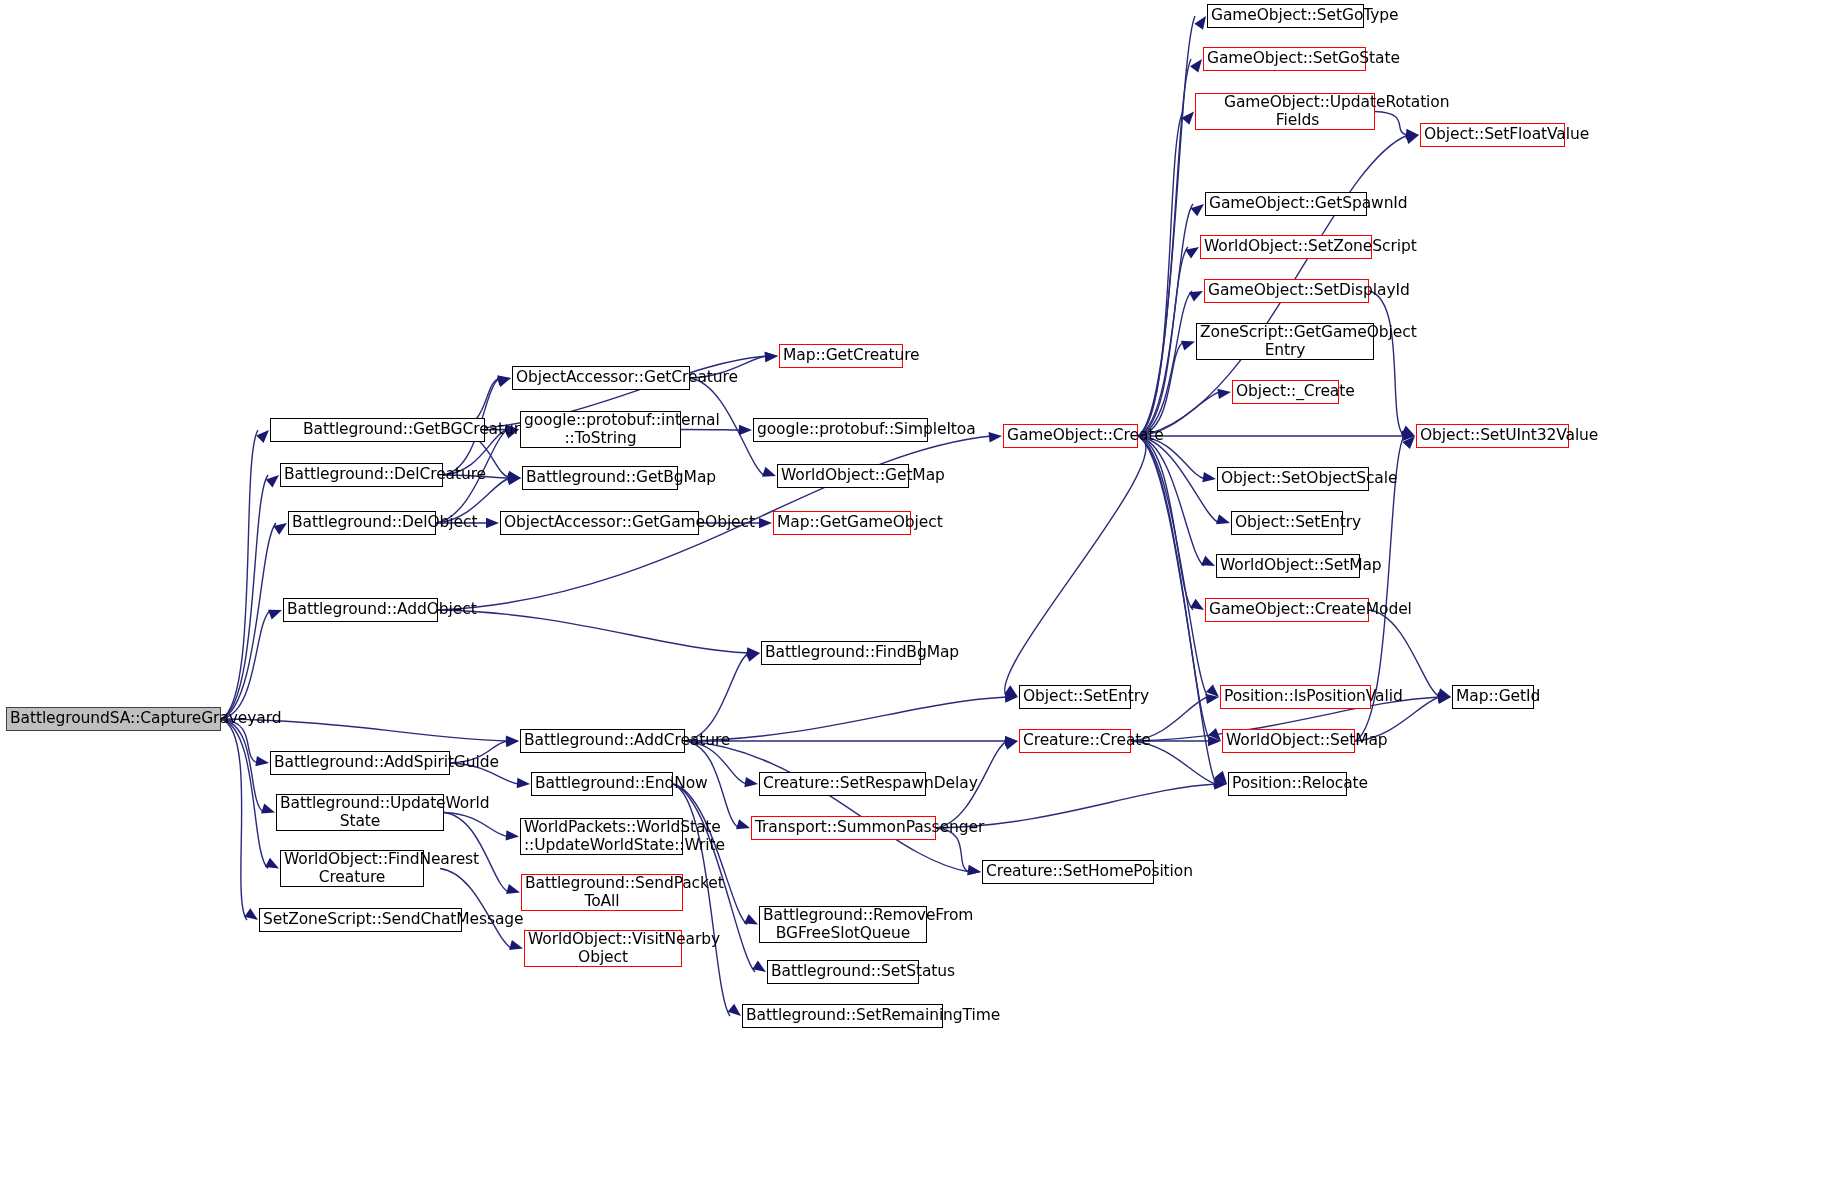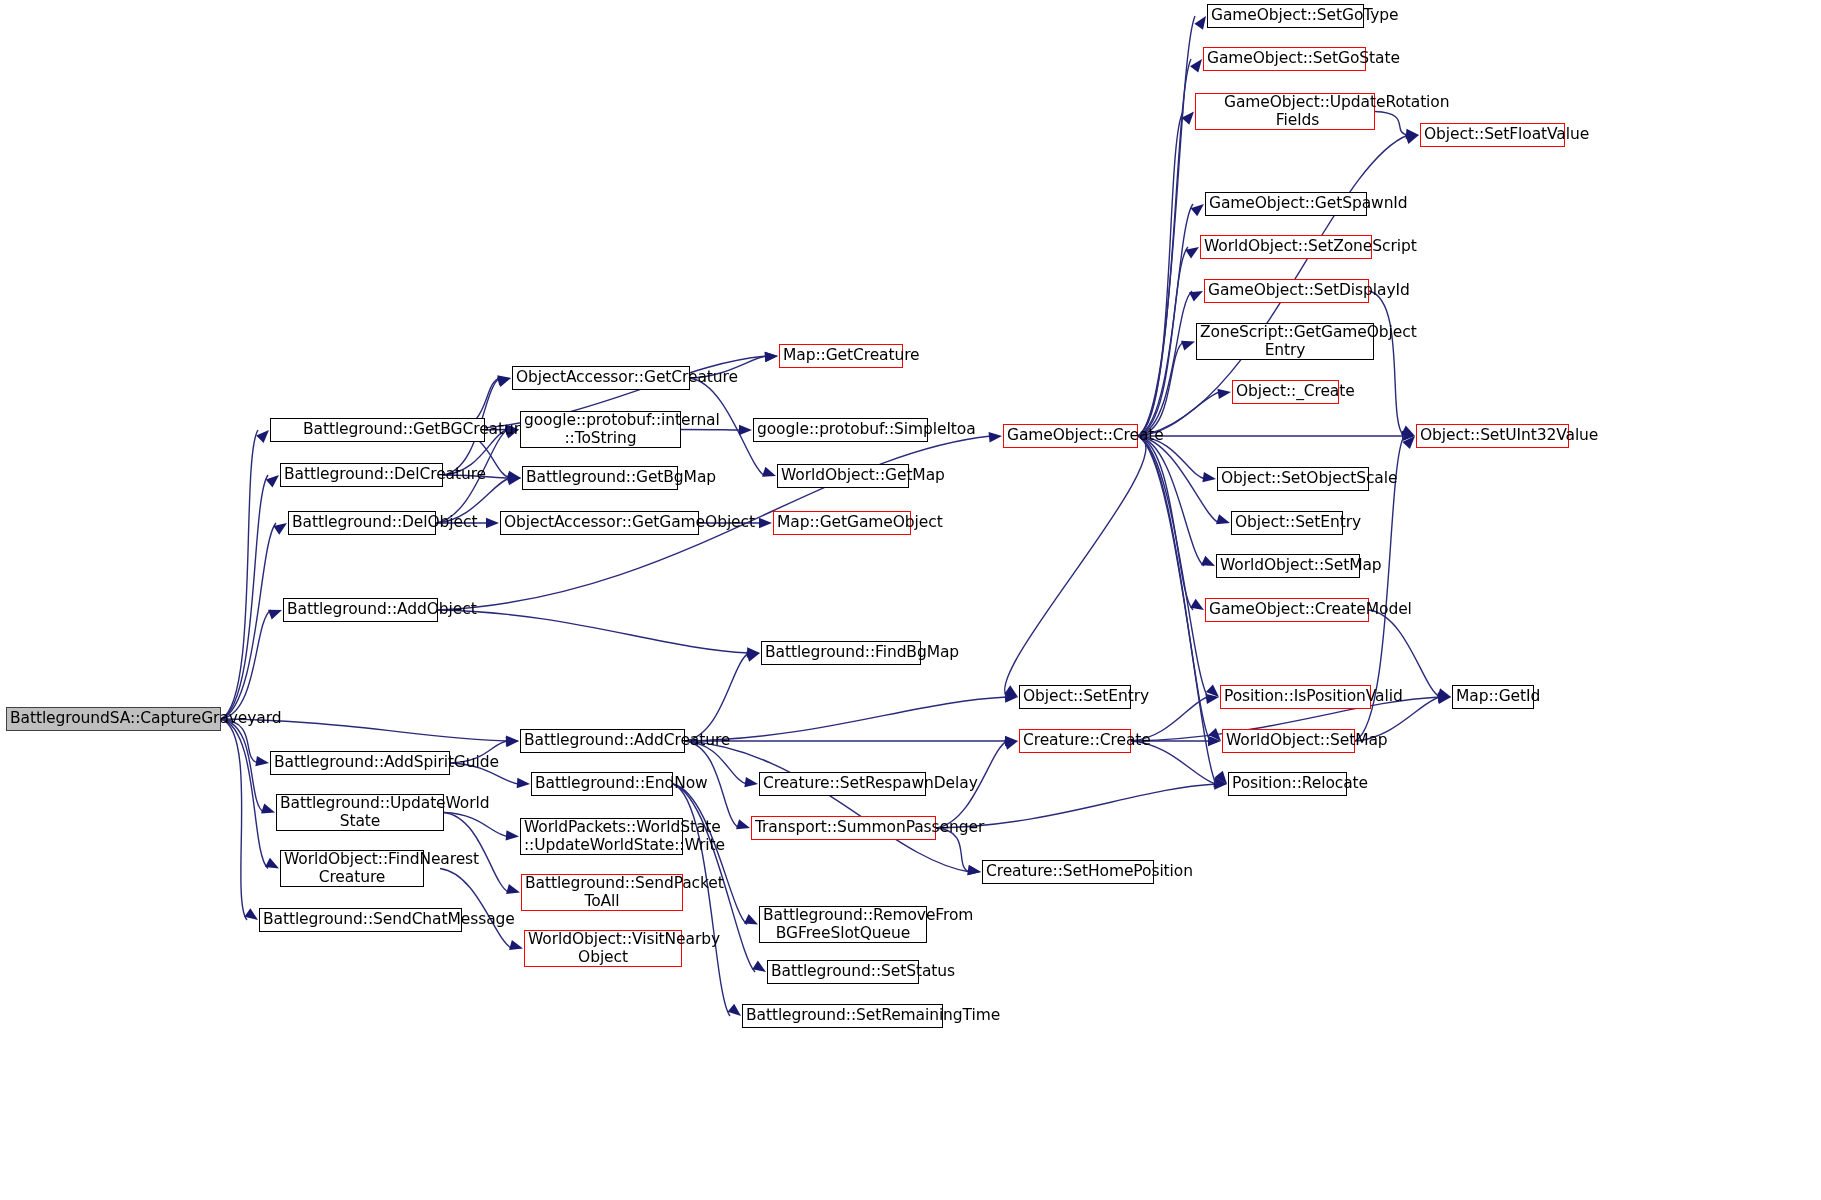--- a/index.html
+++ b/index.html
@@ -200,21 +200,21 @@
       <div class="node root" style="left: 6px; top: 707px; width: 215px; height: 24px;"><span class="node-label">BattlegroundSA::CaptureGraveyard</span></div>
       <div class="node" style="left: 270px; top: 418px; width: 215px; height: 24px; padding-left: 32px;"><span class="node-label">Battleground::GetBGCreature</span></div>
       <div class="node" style="left: 280px; top: 463px; width: 163px; height: 24px;"><span class="node-label">Battleground::DelCreature</span></div>
       <div class="node" style="left: 288px; top: 511px; width: 148px; height: 24px;"><span class="node-label">Battleground::DelObject</span></div>
       <div class="node" style="left: 283px; top: 598px; width: 155px; height: 24px;"><span class="node-label">Battleground::AddObject</span></div>
       <div class="node" style="left: 270px; top: 751px; width: 180px; height: 24px;"><span class="node-label">Battleground::AddSpiritGuide</span></div>
       <div class="node" style="left: 276px; top: 794px; width: 168px; height: 37px;"><span class="node-label">Battleground::UpdateWorld
 State</span></div>
       <div class="node" style="left: 280px; top: 850px; width: 144px; height: 37px;"><span class="node-label">WorldObject::FindNearest
 Creature</span></div>
-      <div class="node" style="left: 259px; top: 908px; width: 203px; height: 24px;"><span class="node-label">Battleground::SendChatMessage</span></div>
+      <div class="node" style="left: 259px; top: 908px; width: 203px; height: 24px;"><span class="node-label">SetZoneScript::SendChatMessage</span></div>
       <div class="node" style="left: 512px; top: 366px; width: 178px; height: 24px;"><span class="node-label">ObjectAccessor::GetCreature</span></div>
       <div class="node" style="left: 520px; top: 411px; width: 161px; height: 37px;"><span class="node-label">google::protobuf::internal
 ::ToString</span></div>
       <div class="node" style="left: 522px; top: 466px; width: 156px; height: 24px;"><span class="node-label">Battleground::GetBgMap</span></div>
       <div class="node" style="left: 500px; top: 511px; width: 199px; height: 24px;"><span class="node-label">ObjectAccessor::GetGameObject</span></div>
       <div class="node" style="left: 520px; top: 729px; width: 165px; height: 24px;"><span class="node-label">Battleground::AddCreature</span></div>
       <div class="node" style="left: 531px; top: 772px; width: 142px; height: 24px;"><span class="node-label">Battleground::EndNow</span></div>
       <div class="node" style="left: 520px; top: 818px; width: 163px; height: 37px;"><span class="node-label">WorldPackets::WorldState
 ::UpdateWorldState::Write</span></div>
       <div class="node red" style="left: 521px; top: 874px; width: 162px; height: 37px;"><span class="node-label">Battleground::SendPacket

